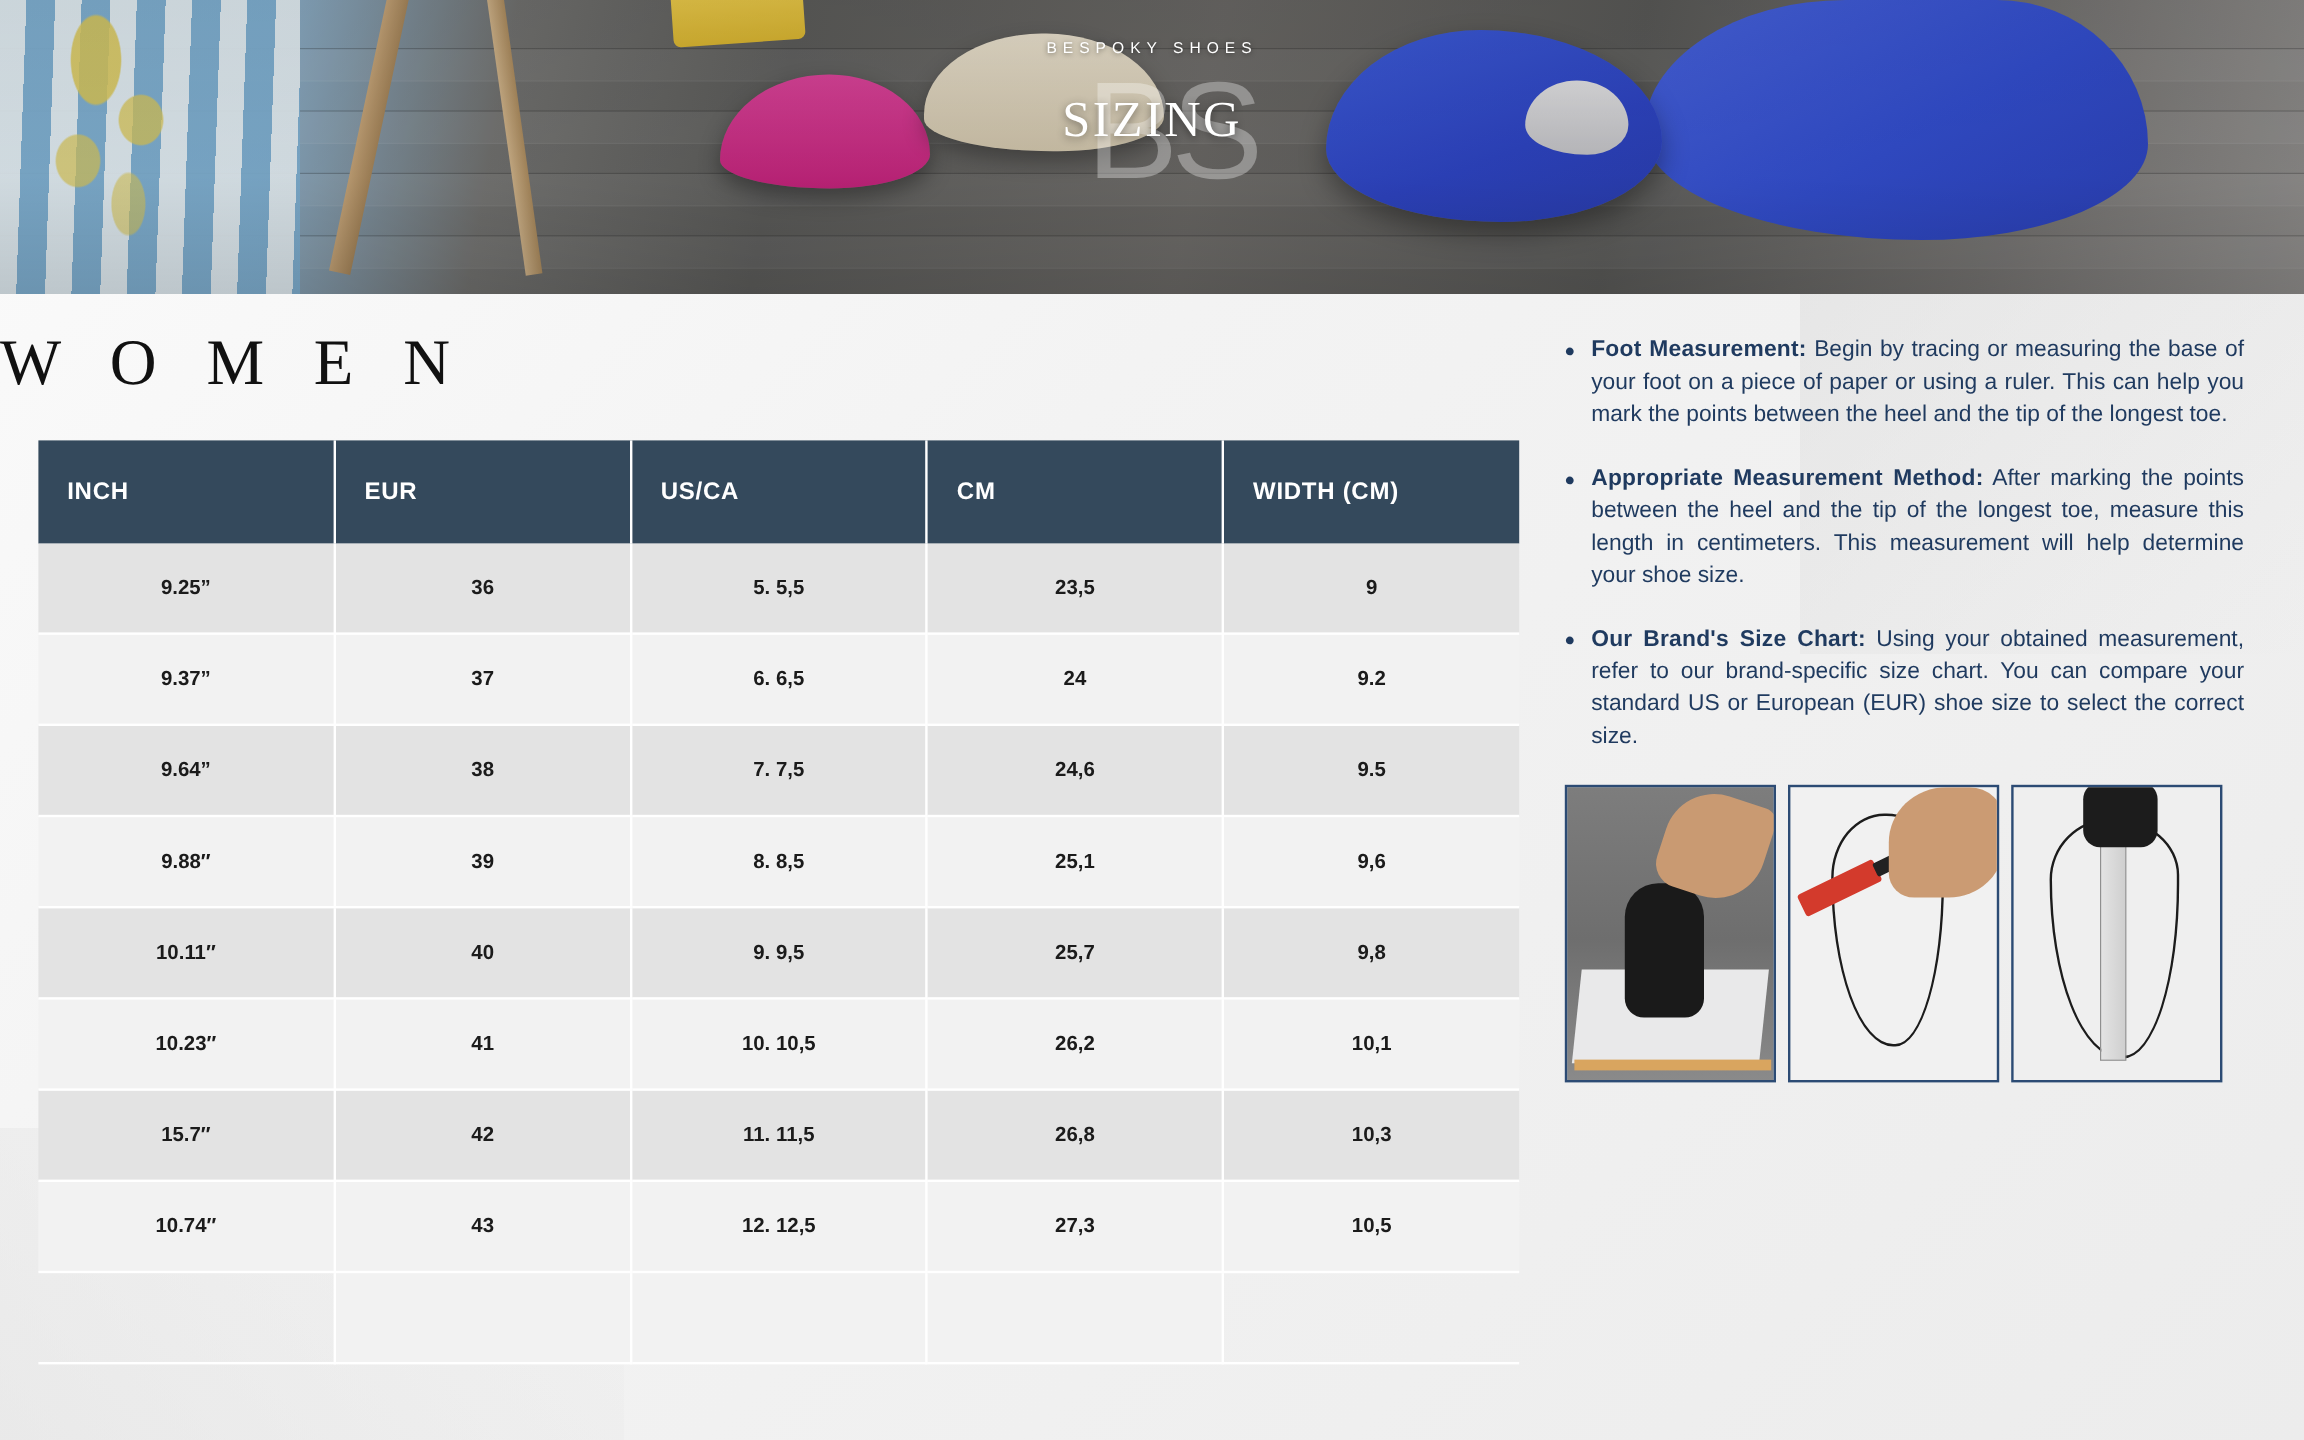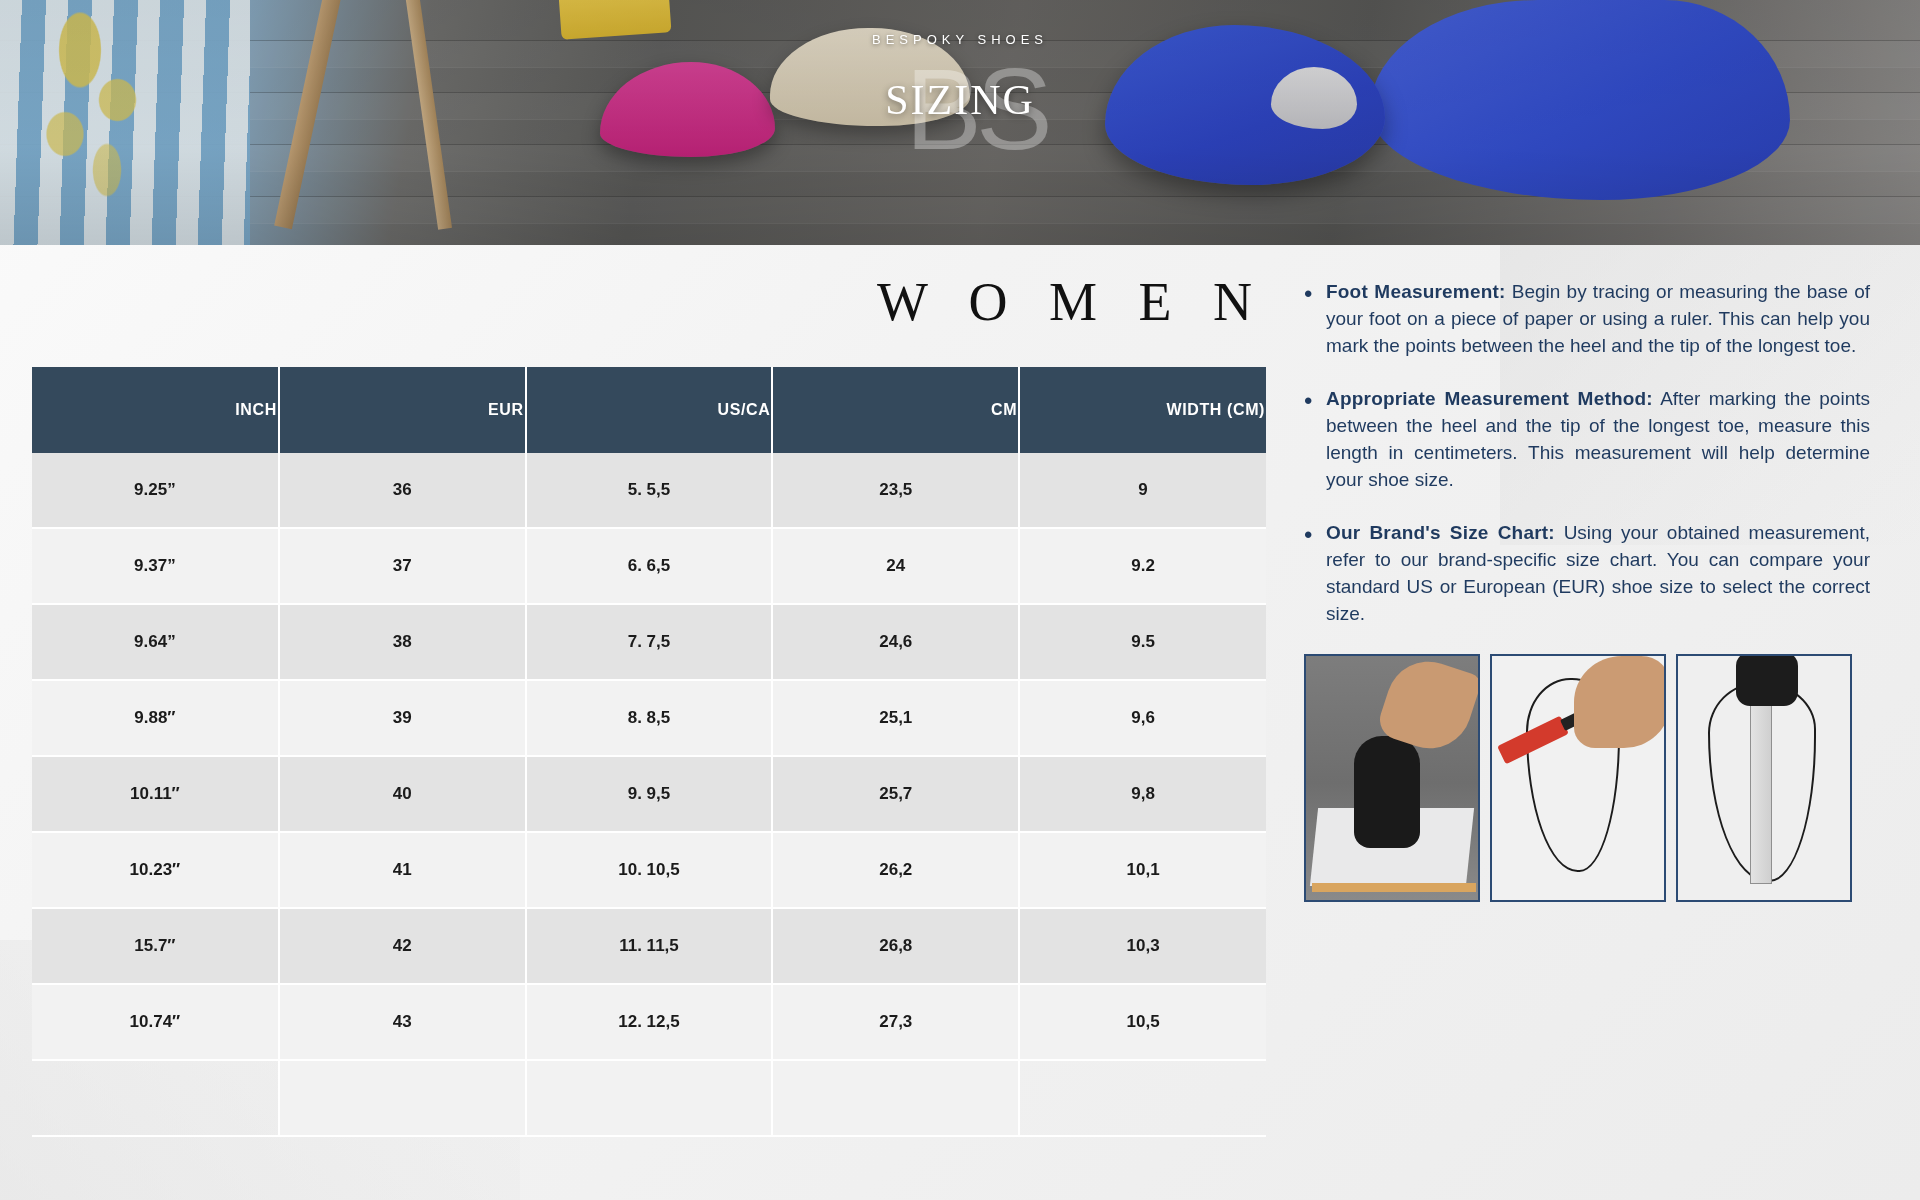--- a/index.html
+++ b/index.html
@@ -179,41 +179,41 @@
   }
   .left-col {
     width: 1280px;
     position: relative;
     padding: 0;
   }
   .title {
     font-family: "Liberation Serif", serif;
     font-size: 54px;
     letter-spacing: 14px;
-    text-align: right;
+    text-align: left;
     color: #111111;
     margin: 26px 0 0 0;
     padding-right: 14px;
     font-weight: 400;
   }
 
   table.size-table {
     border-collapse: collapse;
     margin: 34px 0 0 32px;
     width: 1234px;
     table-layout: fixed;
   }
   table.size-table th {
     background: #34495c;
     color: #ffffff;
-    font-size: 16px;
+    font-size: 20px;
     font-weight: bold;
     letter-spacing: 0.6px;
     height: 84px;
-    text-align: right;
+    text-align: left;
     border-right: 2px solid #ffffff;
     padding-left: 24px;
   }
   table.size-table th:last-child { border-right: none; }
   table.size-table td {
     height: 72px;
     text-align: center;
     font-size: 17px;
     font-weight: bold;
     color: #1b1b1b;

